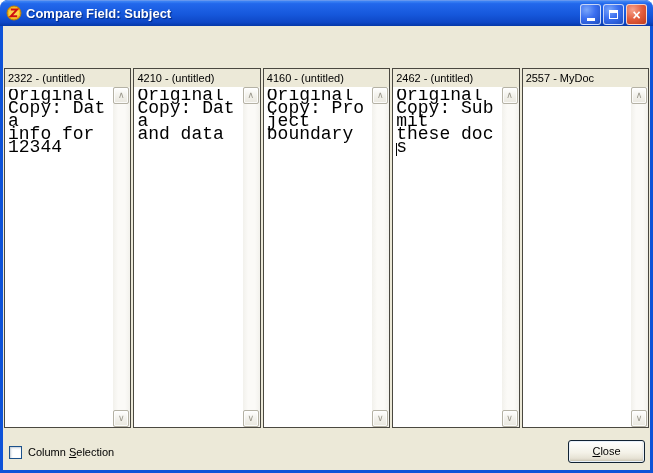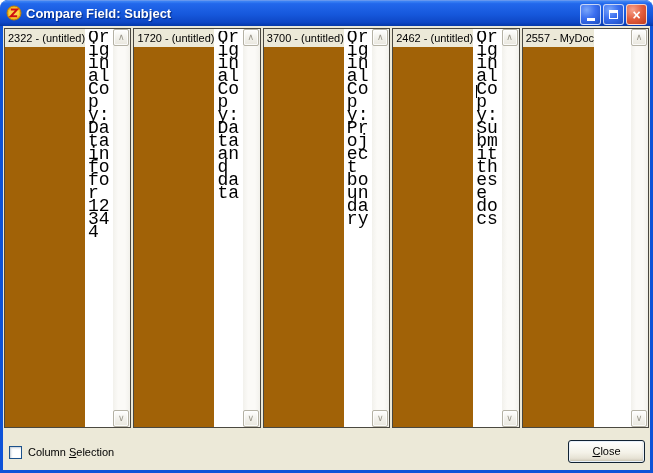--- a/index.html
+++ b/index.html
@@ -42,21 +42,21 @@
     background:#ece9d8;
   }
 
   .columns {
     position:absolute; top:2px; left:1px; right:1px; height:400px;
     display:flex; gap:2px;
   }
   .column {
     flex:1 1 0; min-width:0;
     border:1px solid #4a4840;
-    display:flex; flex-direction:row; background:#a16207;
+    display:flex; flex-direction:column; background:#3b82f6;margin-top:40px;
   }
   .col-header {
     height:18px; line-height:18px; padding-left:3px;
     font-size:11px; color:#000; background:#ece9d8;
     white-space:nowrap; overflow:hidden;
   }
   .col-body { position:relative; flex:1 1 auto; background:#ffffff; }
   .col-text {
     position:absolute; left:3px; top:2px; right:19px; bottom:0;
     font-family:"Liberation Mono", monospace;
@@ -138,34 +138,34 @@
 info for
 12344</div>
           <div class="vscroll">
             <div class="sb-btn up"><span>∧</span></div>
             <div class="sb-btn down"><span>∨</span></div>
           </div>
         </div>
       </div>
 
       <div class="column">
-        <div class="col-header">1720 - (untitled)</div>
+        <div class="col-header">4210 - (untitled)</div>
         <div class="col-body">
           <div class="col-text">Original
 Copy: Data
 and data</div>
           <div class="vscroll">
             <div class="sb-btn up"><span>∧</span></div>
             <div class="sb-btn down"><span>∨</span></div>
           </div>
         </div>
       </div>
 
       <div class="column">
-        <div class="col-header">3700 - (untitled)</div>
+        <div class="col-header">4160 - (untitled)</div>
         <div class="col-body">
           <div class="col-text">Original
 Copy: Project
 boundary</div>
           <div class="vscroll">
             <div class="sb-btn up"><span>∧</span></div>
             <div class="sb-btn down"><span>∨</span></div>
           </div>
         </div>
       </div>

